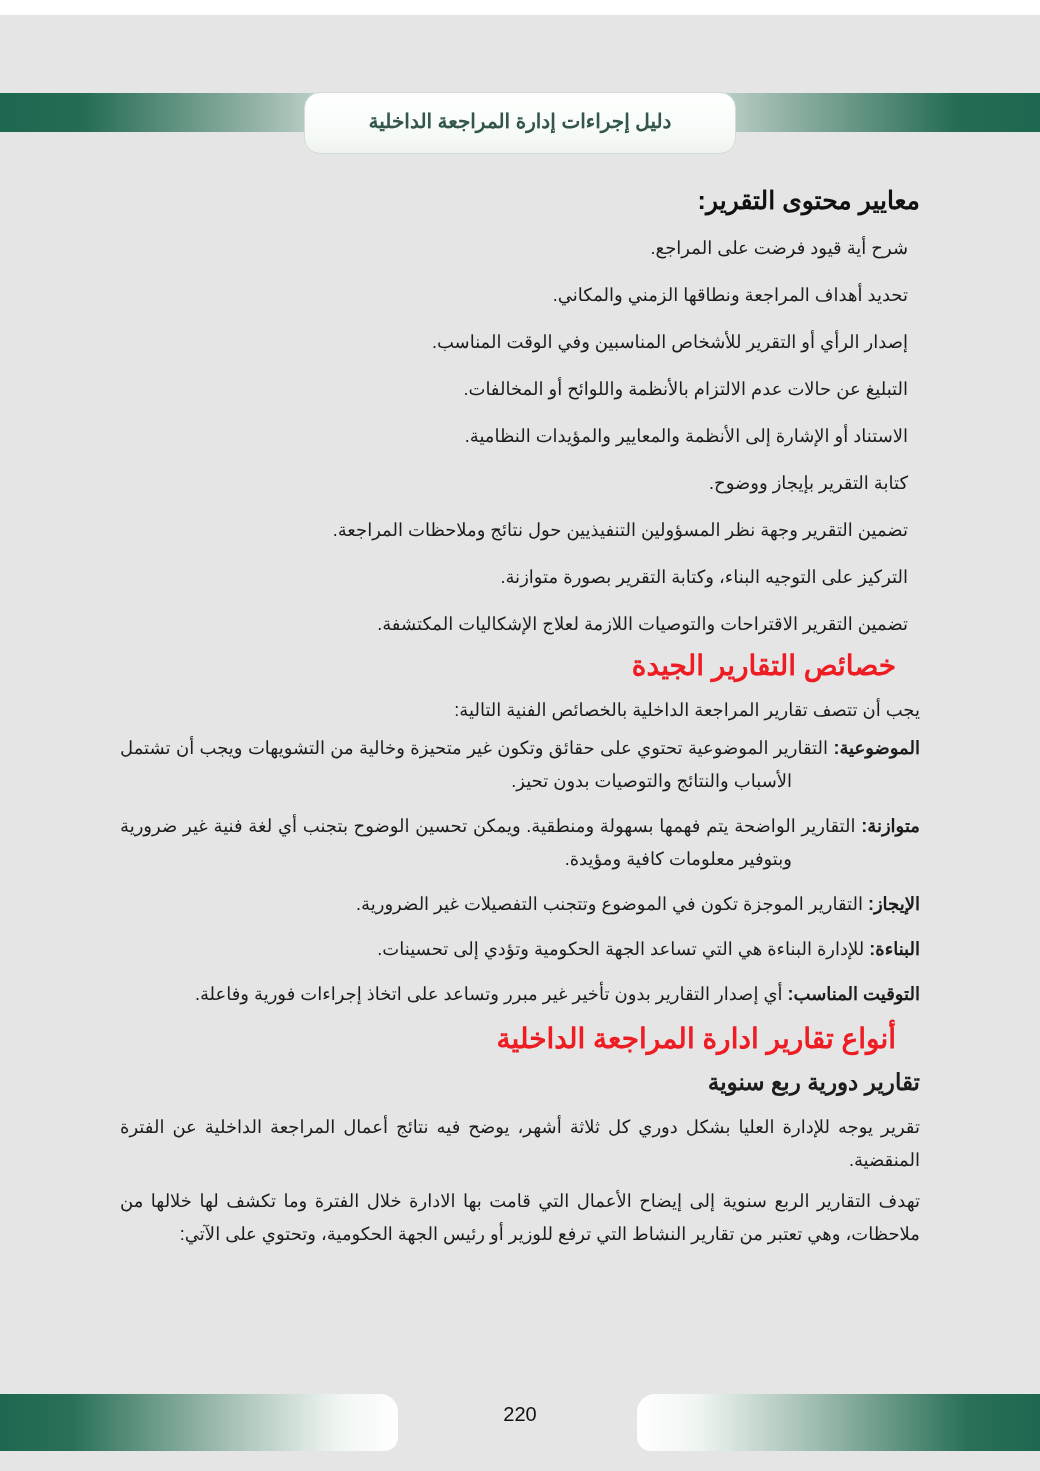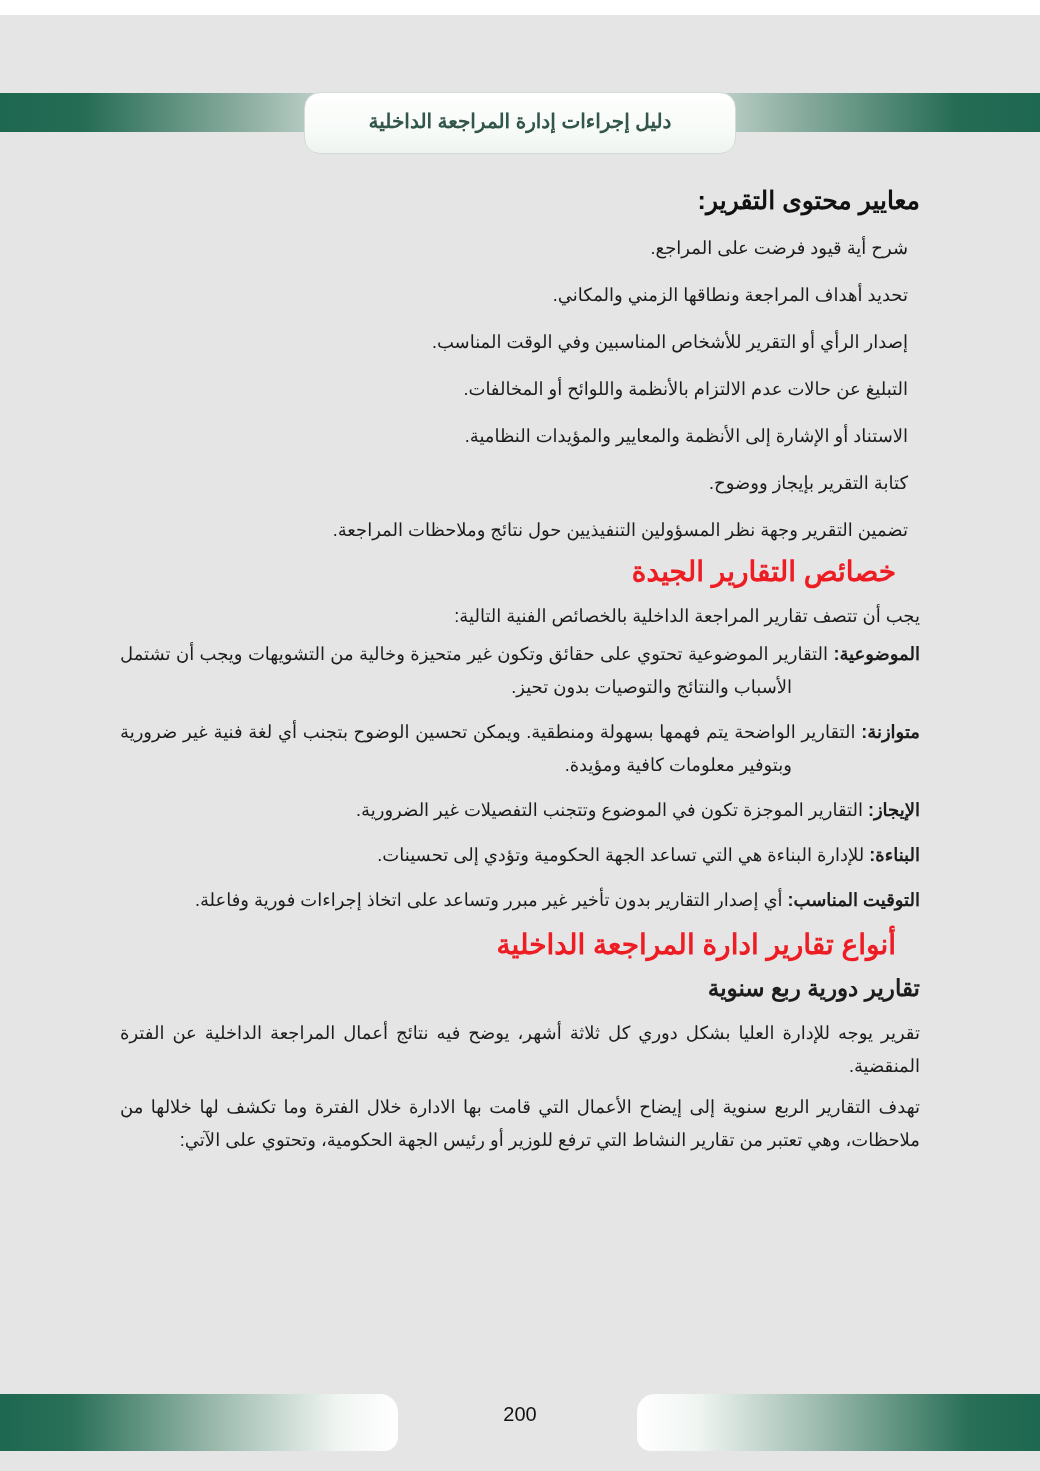--- a/index.html
+++ b/index.html
@@ -100,20 +100,22 @@
     <h2 class="h-black">معايير محتوى التقرير:</h2>
 
     <div class="plain-list">
       <div class="list-item">شرح أية قيود فرضت على المراجع.</div>
       <div class="list-item">تحديد أهداف المراجعة ونطاقها الزمني والمكاني.</div>
       <div class="list-item">إصدار الرأي أو التقرير للأشخاص المناسبين وفي الوقت المناسب.</div>
       <div class="list-item">التبليغ عن حالات عدم الالتزام بالأنظمة واللوائح أو المخالفات.</div>
       <div class="list-item">الاستناد أو الإشارة إلى الأنظمة والمعايير والمؤيدات النظامية.</div>
       <div class="list-item">كتابة التقرير بإيجاز ووضوح.</div>
       <div class="list-item">تضمين التقرير وجهة نظر المسؤولين التنفيذيين حول نتائج وملاحظات المراجعة.</div>
+      <div class="list-item">التركيز على التوجيه البناء، وكتابة التقرير بصورة متوازنة.</div>
+      <div class="list-item">تضمين التقرير الاقتراحات والتوصيات اللازمة لعلاج الإشكاليات المكتشفة.</div>
     </div>
 
     <h2 class="h-red">خصائص التقارير الجيدة</h2>
 
     <p class="intro">يجب أن تتصف تقارير المراجعة الداخلية بالخصائص الفنية التالية:</p>
 
     <p class="char-para first">
       <span class="term">الموضوعية:</span><span class="desc"> التقارير الموضوعية تحتوي على حقائق وتكون غير متحيزة وخالية من التشويهات ويجب أن تشتمل الأسباب والنتائج والتوصيات بدون تحيز.</span>
     </p>
     <p class="char-para">
@@ -134,15 +136,15 @@
     <h3 class="h-sub">تقارير دورية ربع سنوية</h3>
 
     <p class="body-para">تقرير يوجه للإدارة العليا بشكل دوري كل ثلاثة أشهر، يوضح فيه نتائج أعمال المراجعة الداخلية عن الفترة المنقضية.</p>
 
     <p class="body-para last">تهدف التقارير الربع سنوية إلى إيضاح الأعمال التي قامت بها الادارة خلال الفترة وما تكشف لها خلالها من ملاحظات، وهي تعتبر من تقارير النشاط التي ترفع للوزير أو رئيس الجهة الحكومية، وتحتوي على الآتي:</p>
 
   </div>
 
   <div class="footer-band-left"></div>
   <div class="footer-band-right"></div>
-  <div class="page-number">200</div>
+  <div class="page-number">220</div>
 
 </div>
 
 </body></html>

